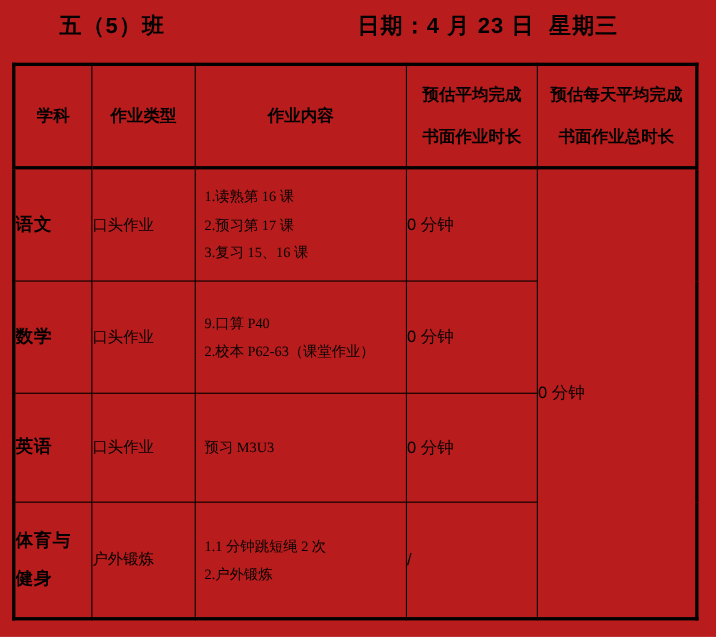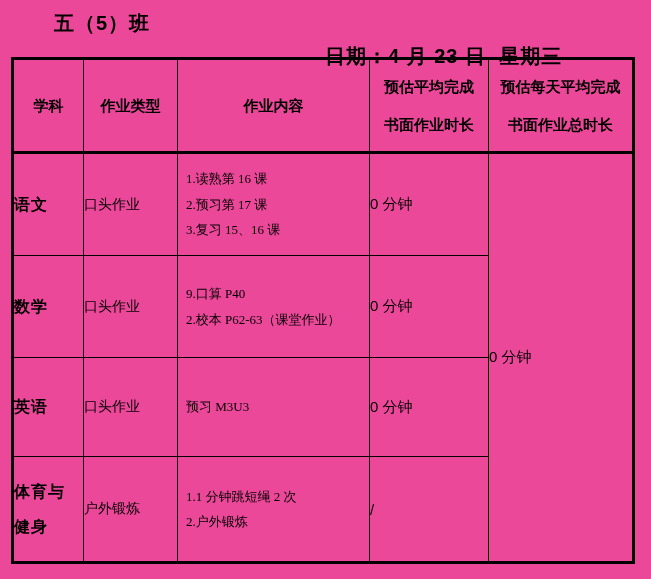--- a/index.html
+++ b/index.html
@@ -3,31 +3,31 @@
 <meta charset="utf-8">
 <style>
   * { margin: 0; padding: 0; box-sizing: border-box; }
   html, body {
     width: 651px; height: 579px;
     background: #ffffff;
     color: #000000;
     font-family: "Liberation Sans", "DejaVu Sans", sans-serif;
     overflow: hidden;
   }
-  .page { position: relative; width: 651px; height: 579px; background: #ec4899; }
+  .page { position: relative; width: 651px; height: 579px; background: #b91c1c; }
 
   
   .titlebar { position: absolute; top: 0; left: 0; width: 651px; height: 57px; }
   .class-name {
     position: absolute; left: 54px; top: 10px;
     font-size: 20px; font-weight: bold; letter-spacing: 1px; white-space: pre;
   }
   .date-label {
     position: absolute; left: 325px; top: 10px;
-    font-size: 20px; font-weight: bold; letter-spacing: 1px; white-space: pre; margin-top: 33px;
+    font-size: 20px; font-weight: bold; letter-spacing: 1px; white-space: pre;
   }
 
   
   table.hw {
     position: absolute; left: 11px; top: 57px;
     border-collapse: collapse; table-layout: fixed;
     border: 3px solid #000;
   }
   table.hw th, table.hw td {
     border: 1px solid #000;

